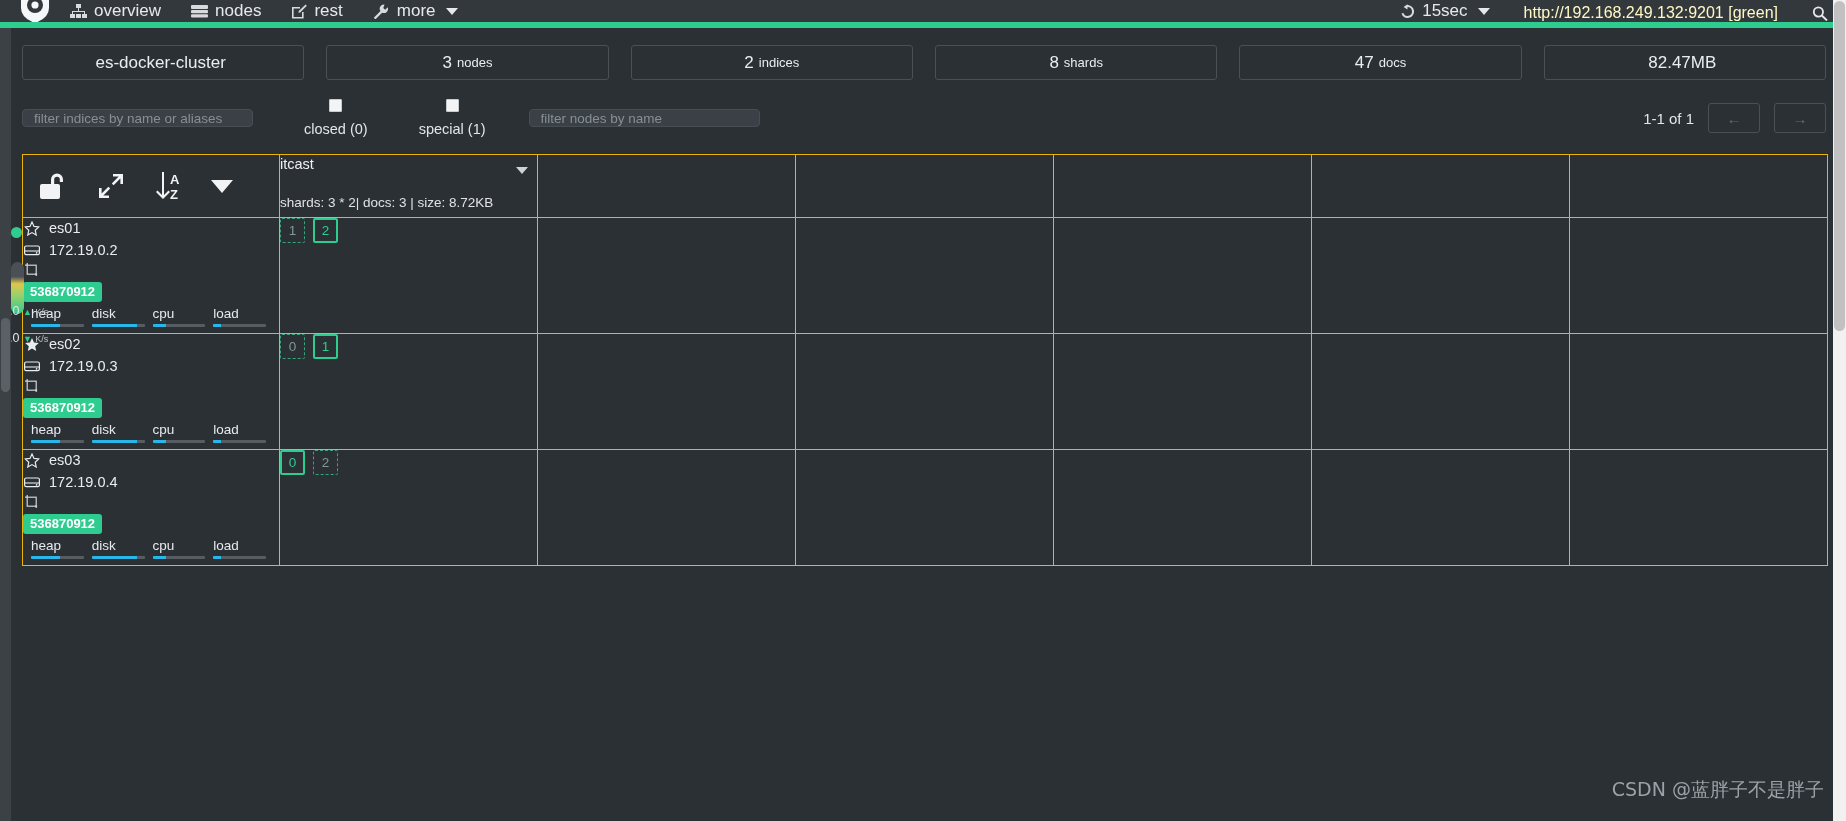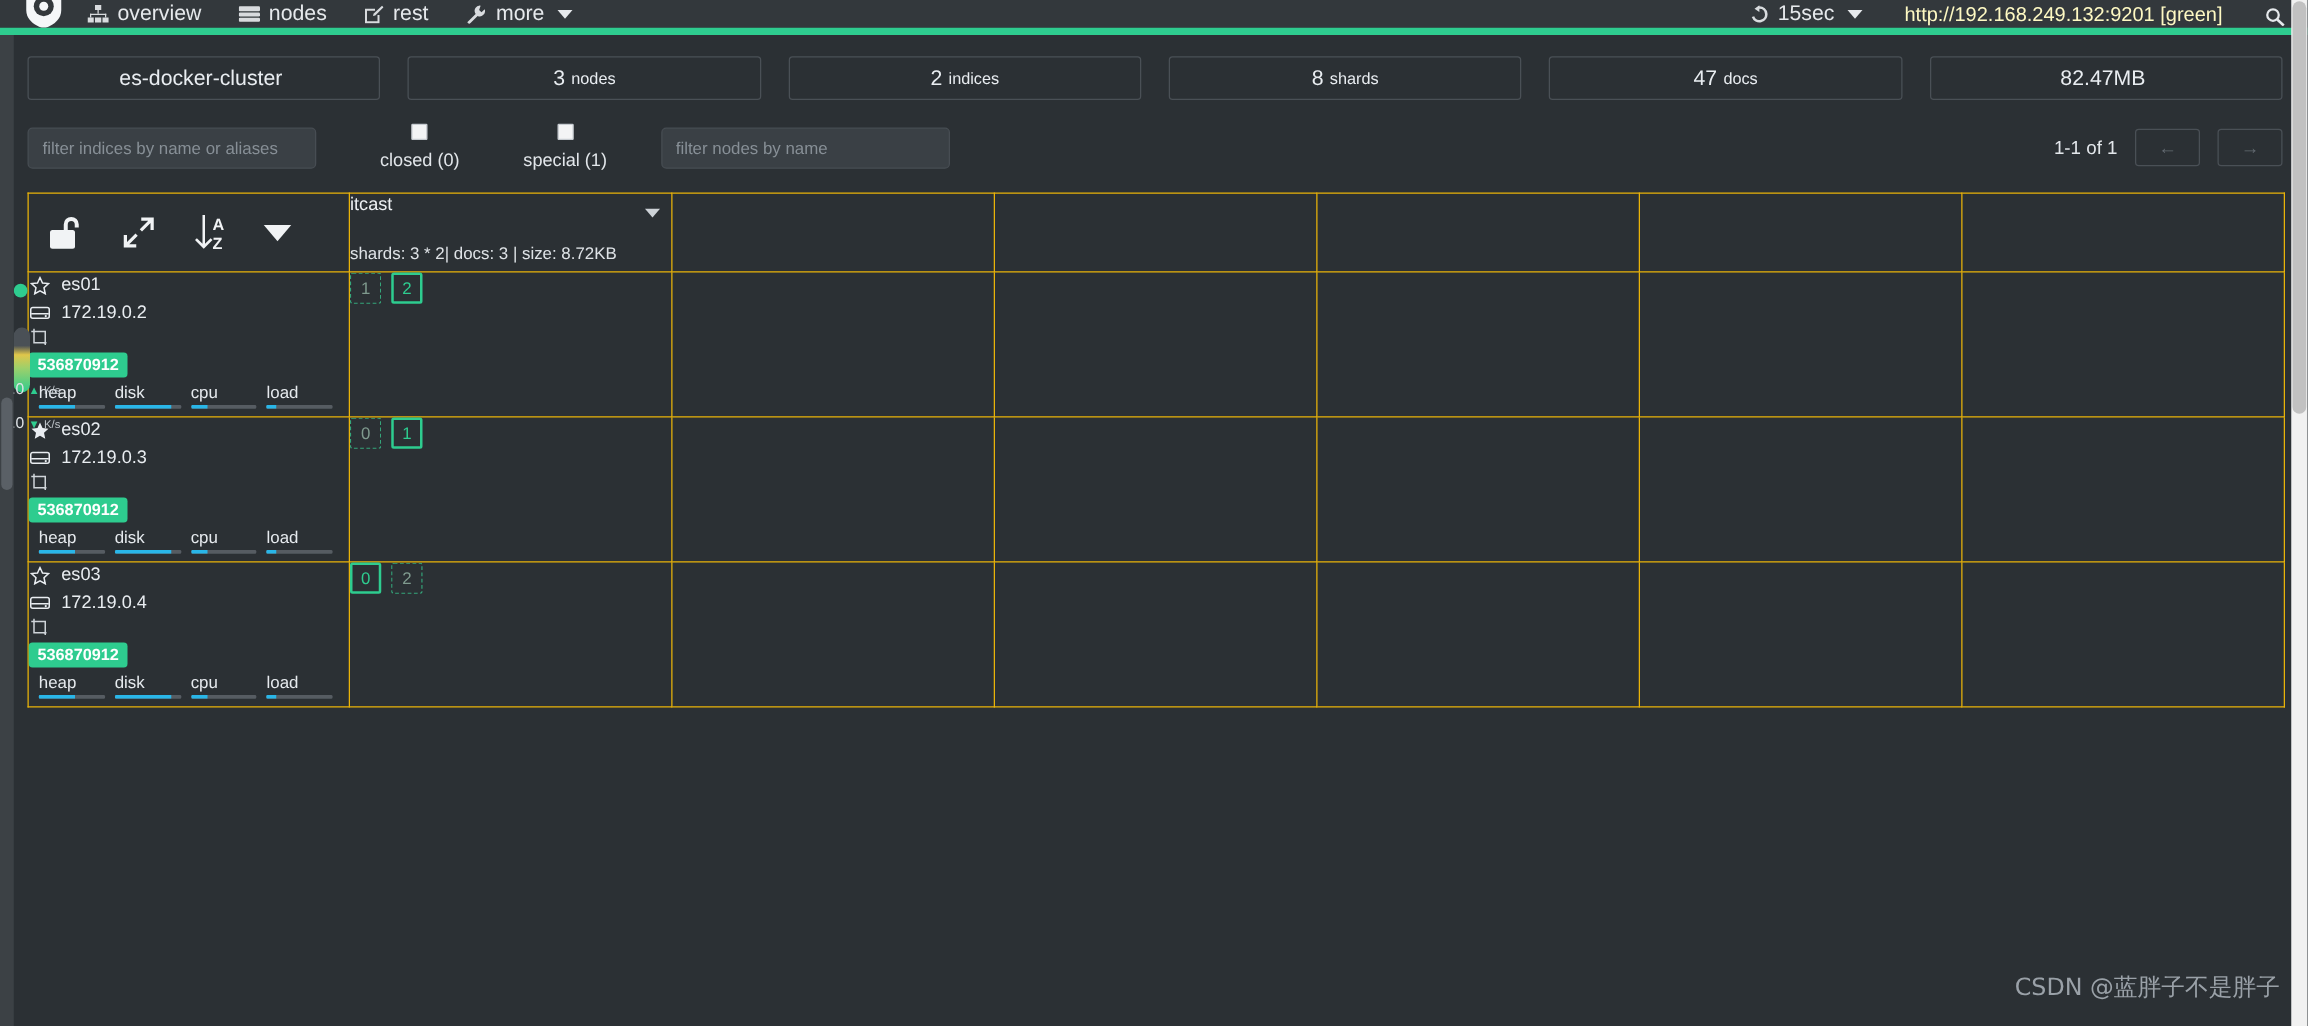--- a/index.html
+++ b/index.html
@@ -84,21 +84,21 @@
 
   
   .filters {
     display: flex;
     align-items: center;
     padding: 19px 20px 0 22px;
     gap: 0;
   }
   .filter-input {
     width: 231px;
-    height: 33px;
+    height: 18px;
     background: #3a4045;
     border: 1px solid #474d53;
     border-radius: 4px;
     color: #cfd4d9;
     font-size: 13.5px;
     padding: 0 11px;
     outline: none;
   }
   .filter-input::placeholder { color: #878f96; }
   .check-group {

